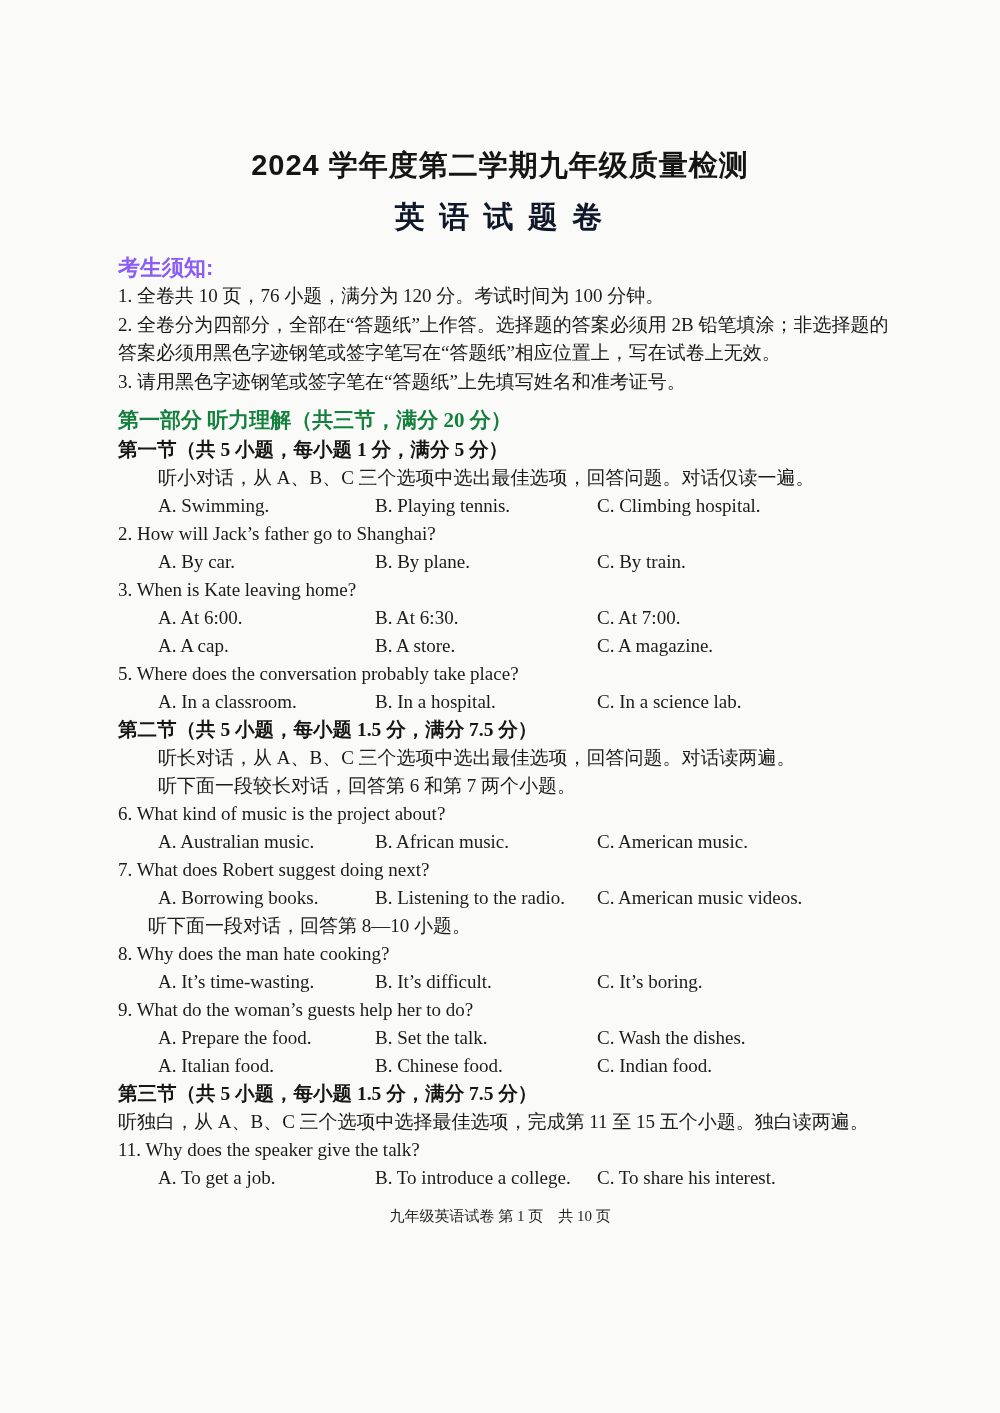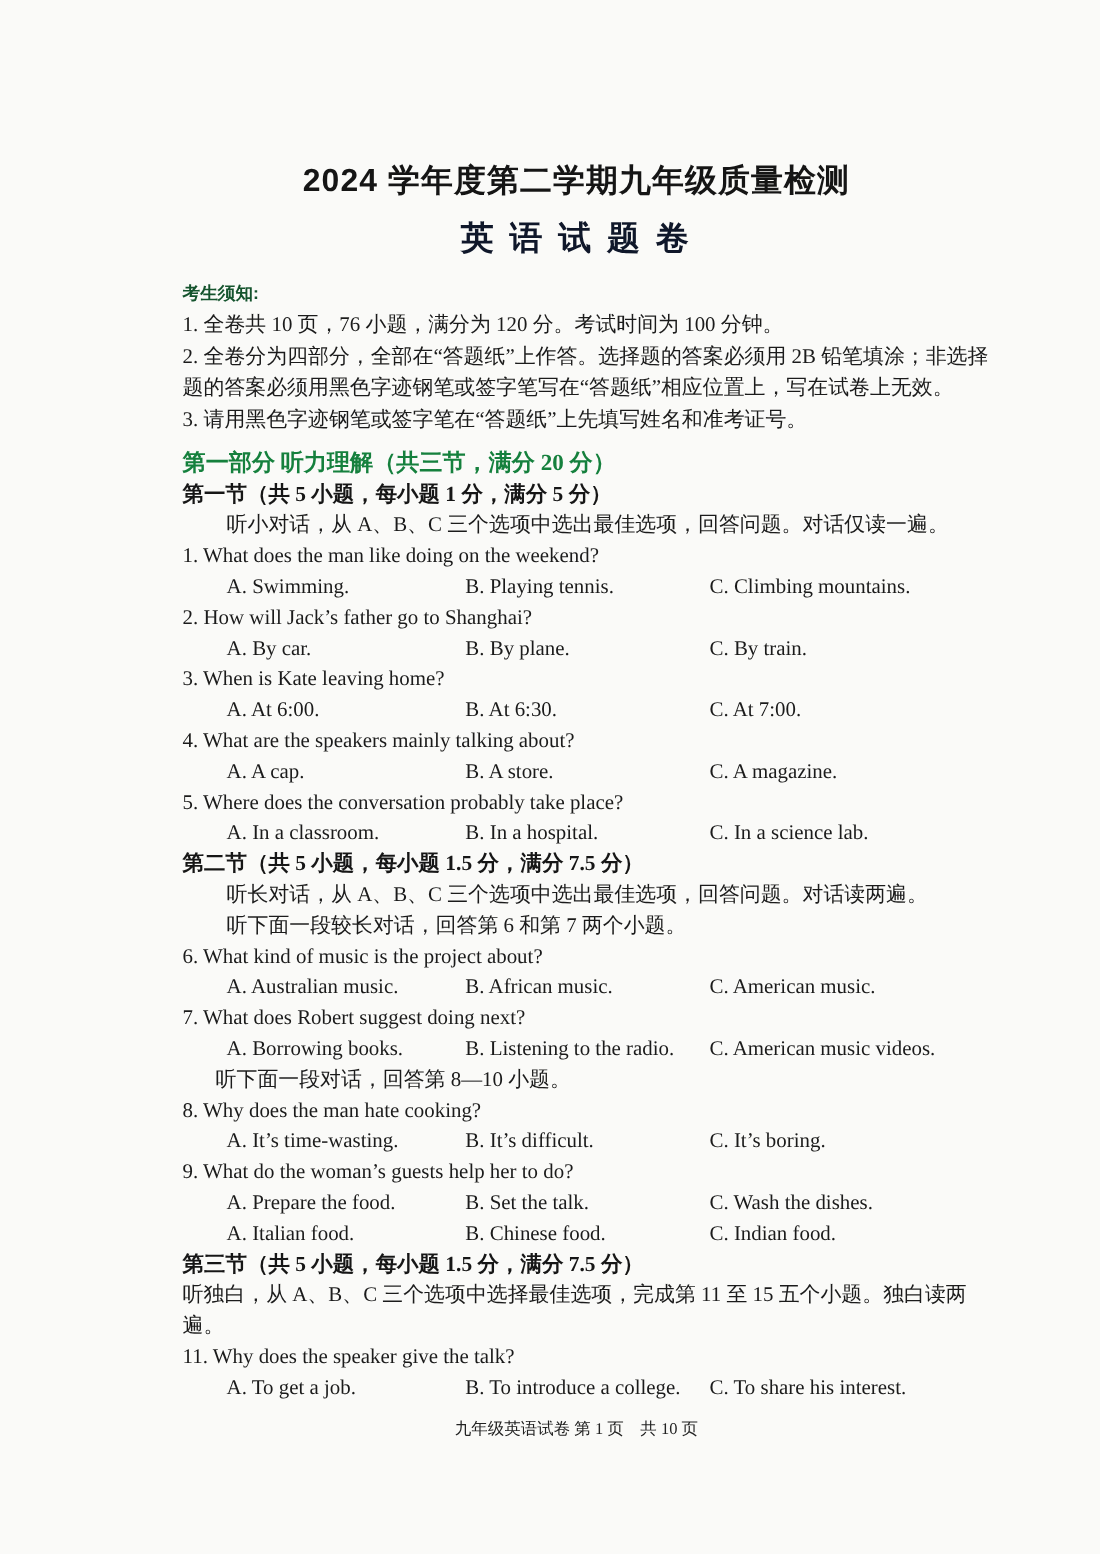--- a/index.html
+++ b/index.html
@@ -4,21 +4,21 @@
 <style>
   * { margin: 0; padding: 0; box-sizing: border-box; }
   html, body { width: 1000px; }
   body {
     height: 1413px;
     background: #fafaf8;
     color: #1b1b1b;
     font-family: "Liberation Serif", serif;
     overflow: hidden;
   }
-  .page { padding-top: 148px; position: relative; height: 100%; margin-left: 48px; }
+  .page { padding-top: 148px; position: relative; height: 100%; }
 
   .h1 {
     text-align: center;
     font-family: "Liberation Sans", sans-serif;
     font-weight: 700;
     font-size: 29px;
     line-height: 34px;
     letter-spacing: 1px;
     color: #151515;
   }
@@ -31,24 +31,24 @@
     margin-top: 17px;
     letter-spacing: 3px;
     color: #0f172a;
   }
 
   .content { margin: 0 95px 0 118px; }
 
   .notice { margin-top: 19px; }
   .notice-heading {
     font-weight: 700;
-    font-size: 16px;
+    font-size: 22px;
     line-height: 28px;
     font-family: Liberation Sans, sans-serif;
-    color: #14532d;
+    color: #8b5cf6;
   }
   .notice-item { font-size: 19px; line-height: 28.5px; }
 
   .part-heading {
     margin-top: 8px;
     font-weight: 700;
     font-size: 21px;
     line-height: 32px;
     color: #15803d;
   }
@@ -93,42 +93,40 @@
       <div class="notice-item">3. 请用黑色字迹钢笔或签字笔在“答题纸”上先填写姓名和准考证号。</div>
     </div>
 
     <div class="part-heading">第一部分 听力理解（共三节，满分 20 分）</div>
 
     <div>
       <div class="section-heading">第一节（共 5 小题，每小题 1 分，满分 5 分）</div>
       <div class="instr indent-40">听小对话，从 A、B、C 三个选项中选出最佳选项，回答问题。对话仅读一遍。</div>
 
       <div>
-        <div class="q-text">1. What does the man like doing on the weekend?</div>
         <div class="opts">
-          <span class="opt-a">A. Swimming.</span><span class="opt-b">B. Playing tennis.</span><span class="opt-c">C. Climbing mountains.</span>
+          <span class="opt-a">A. Swimming.</span><span class="opt-b">B. Playing tennis.</span><span class="opt-c">C. Climbing hospital.</span>
         </div>
       </div>
 
       <div>
         <div class="q-text">2. How will Jack’s father go to Shanghai?</div>
         <div class="opts">
           <span class="opt-a">A. By car.</span><span class="opt-b">B. By plane.</span><span class="opt-c">C. By train.</span>
         </div>
       </div>
 
       <div>
         <div class="q-text">3. When is Kate leaving home?</div>
         <div class="opts">
           <span class="opt-a">A. At 6:00.</span><span class="opt-b">B. At 6:30.</span><span class="opt-c">C. At 7:00.</span>
         </div>
       </div>
 
       <div>
-        <div class="q-text">4. What are the speakers mainly talking about?</div>
         <div class="opts">
           <span class="opt-a">A. A cap.</span><span class="opt-b">B. A store.</span><span class="opt-c">C. A magazine.</span>
         </div>
       </div>
 
       <div>
         <div class="q-text">5. Where does the conversation probably take place?</div>
         <div class="opts">
           <span class="opt-a">A. In a classroom.</span><span class="opt-b">B. In a hospital.</span><span class="opt-c">C. In a science lab.</span>
         </div>

